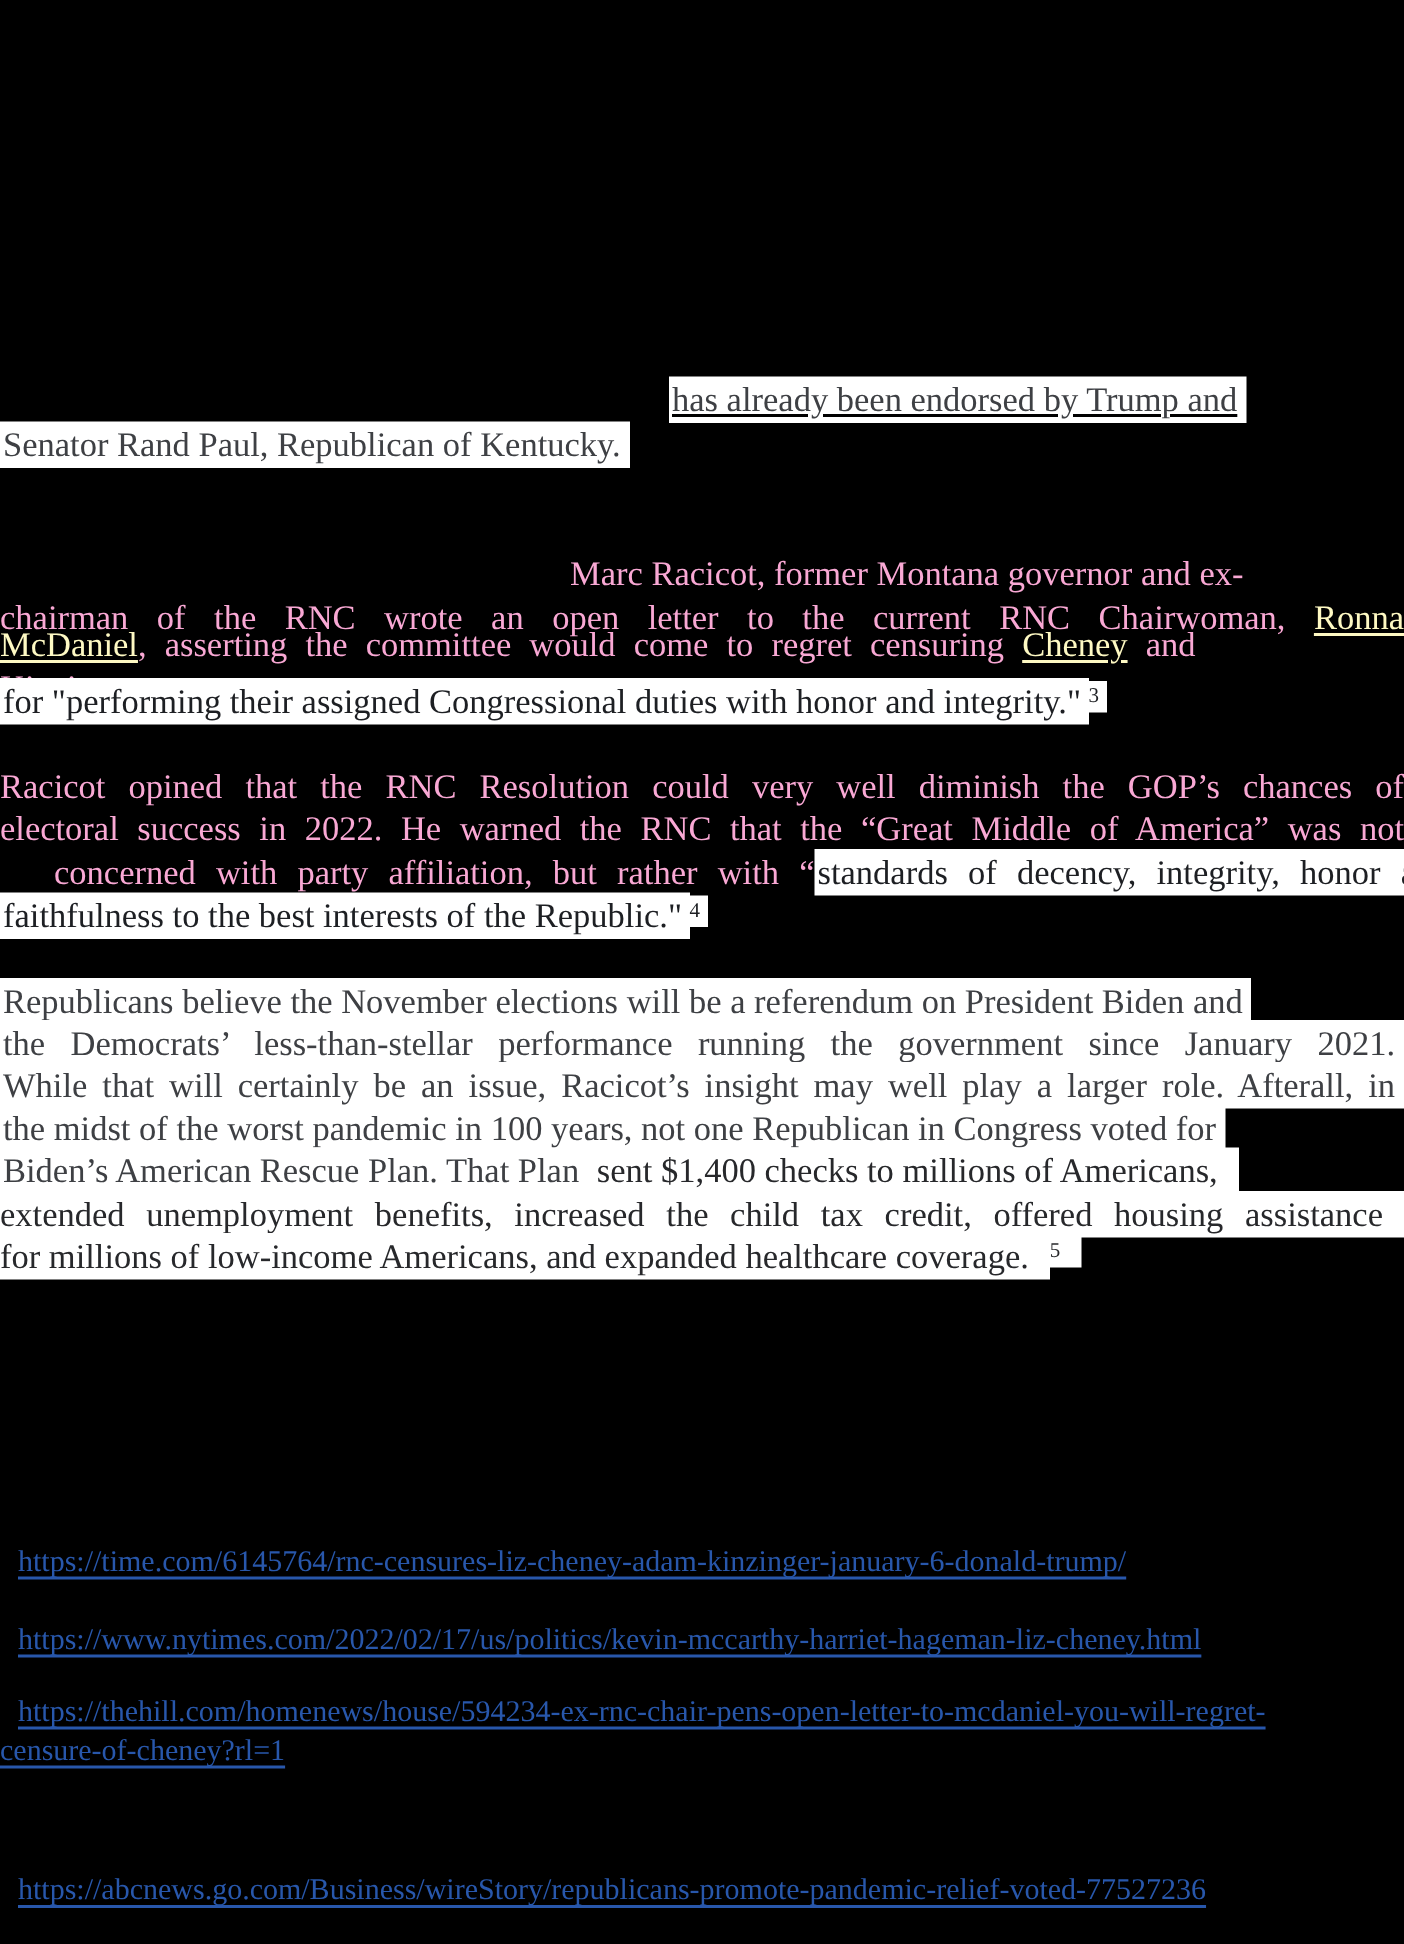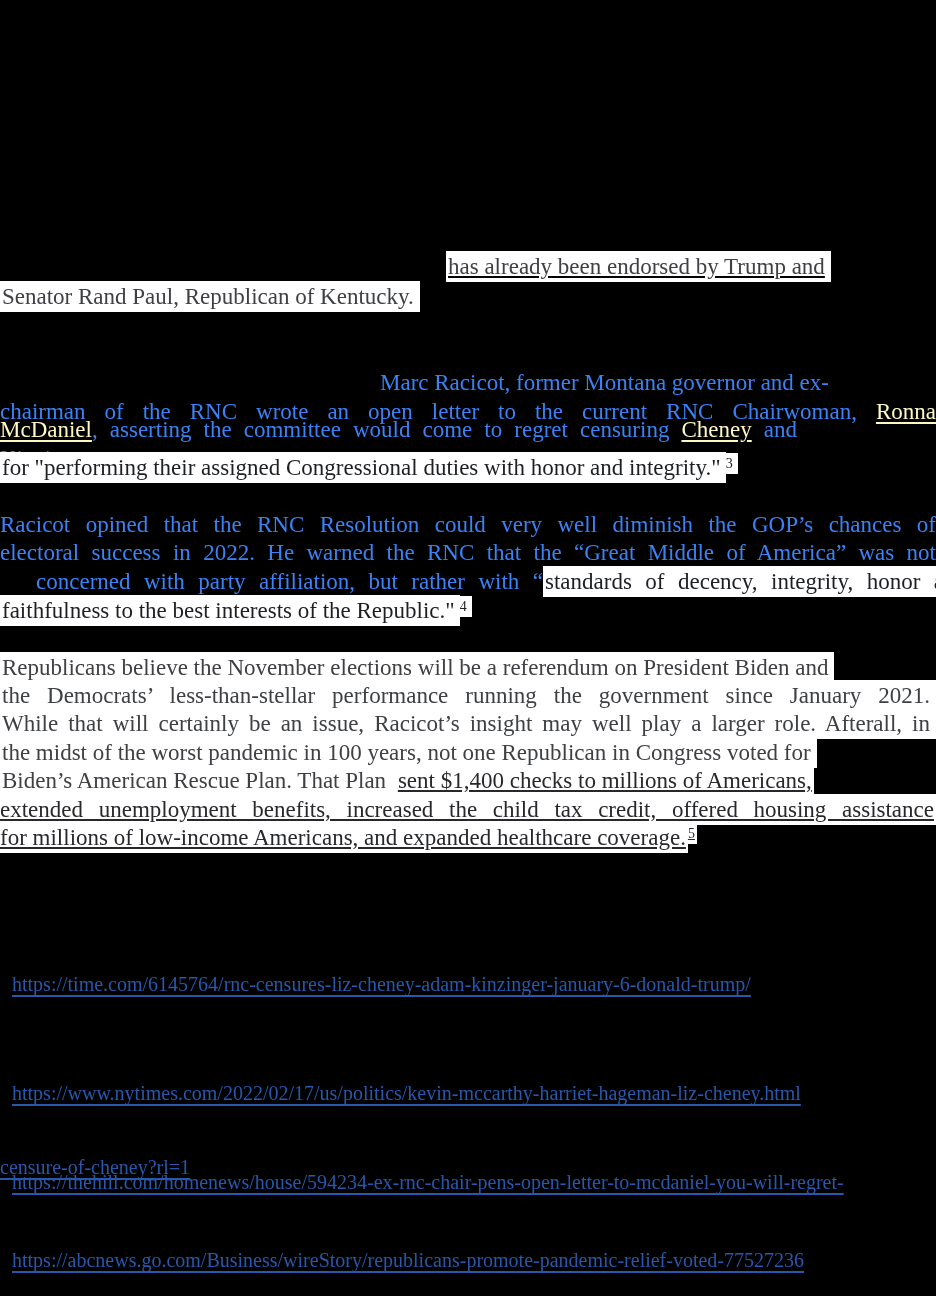--- a/index.html
+++ b/index.html
@@ -34,30 +34,29 @@
   }
   
   .r-highlight {
     background: #ffffff;
     color: #3e4044;
     padding: 3px 6px 3px 2px;
   }
   .r-highlight-alt {
     background: #ffffff;
     color: #27282b;
-    padding: 3px 2px 3px 0;
-    text-decoration: underline;
+    padding: 3px 14px 3px 0;
   }
   .r-quote {
     background: #ffffff;
     color: #1d1f23;
     padding: 3px 5px 3px 2px;
   }
   .r-faint {
-    color: #3b82f6;
+    color: #f9a8d4;
   }
   .r-faint-link {
     color: #fef9c3;
     text-decoration: underline;
     text-underline-offset: 3px;
   }
   .r-link {
     color: #2857ab;
     text-decoration: underline;
     text-underline-offset: 4px;
@@ -84,18 +83,18 @@
     <div class="line justify" style="top: 538px; left: 0px; width: 936px;"><span class="r-faint">electoral success in 2022. He warned the RNC that the “Great Middle of America” was not</span></div>
     <div class="line justify" style="top: 567px; left: 0px; width: 936px; padding-left: 36px;"><span class="r-faint">concerned with party affiliation, but rather with “</span><span class="r-quote">standards of decency, integrity, honor and</span></div>
     <div class="line" style="top: 596px; left: 0px;"><span class="r-quote">faithfulness to the best interests of the Republic."</span><span class="r-quote sup">4</span></div>
     <div class="line" style="top: 653px; left: 0px;"><span class="r-highlight">Republicans believe the November elections will be a referendum on President Biden and</span></div>
     <div class="line justify" style="top: 681px; left: 0px; width: 936px;"><span class="r-highlight">the Democrats’ less-than-stellar performance running the government since January 2021.</span></div>
     <div class="line justify" style="top: 709px; left: 0px; width: 936px;"><span class="r-highlight">While that will certainly be an issue, Racicot’s insight may well play a larger role. Afterall, in</span></div>
     <div class="line" style="top: 738px; left: 0px;"><span class="r-highlight">the midst of the worst pandemic in 100 years, not one Republican in Congress voted for</span></div>
     <div class="line" style="top: 766px; left: 0px;"><span class="r-highlight">Biden’s American Rescue Plan. That Plan </span><span class="r-highlight-alt">sent $1,400 checks to millions of Americans,</span></div>
     <div class="line justify" style="top: 795px; left: 0px; width: 936px;"><span class="r-highlight-alt">extended unemployment benefits, increased the child tax credit, offered housing assistance</span></div>
     <div class="line" style="top: 823px; left: 0px;"><span class="r-highlight-alt">for millions of low-income Americans, and expanded healthcare coverage.</span><span class="r-highlight-alt sup">5</span></div>
-    <div class="line small" style="top: 971px; left: 12px;"><span class="r-link">https://time.com/6145764/rnc-censures-liz-cheney-adam-kinzinger-january-6-donald-trump/</span></div>
+    <div class="line small" style="top: 1028px; left: 12px;"><span class="r-link">https://time.com/6145764/rnc-censures-liz-cheney-adam-kinzinger-january-6-donald-trump/</span></div>
     <div class="line small" style="top: 1080px; left: 12px;"><span class="r-link">https://www.nytimes.com/2022/02/17/us/politics/kevin-mccarthy-harriet-hageman-liz-cheney.html</span></div>
-    <div class="line small" style="top: 1128px; left: 12px; margin-top: 41px;"><span class="r-link">https://thehill.com/homenews/house/594234-ex-rnc-chair-pens-open-letter-to-mcdaniel-you-will-regret-</span></div>
+    <div class="line small" style="top: 1128px; left: 12px;"><span class="r-link">https://thehill.com/homenews/house/594234-ex-rnc-chair-pens-open-letter-to-mcdaniel-you-will-regret-</span></div>
     <div class="line small" style="top: 1154px; left: 0px;"><span class="r-link">censure-of-cheney?rl=1</span></div>
     <div class="line small" style="top: 1247px; left: 12px;"><span class="r-link">https://abcnews.go.com/Business/wireStory/republicans-promote-pandemic-relief-voted-77527236</span></div>
   </div>
 
 </body></html>

